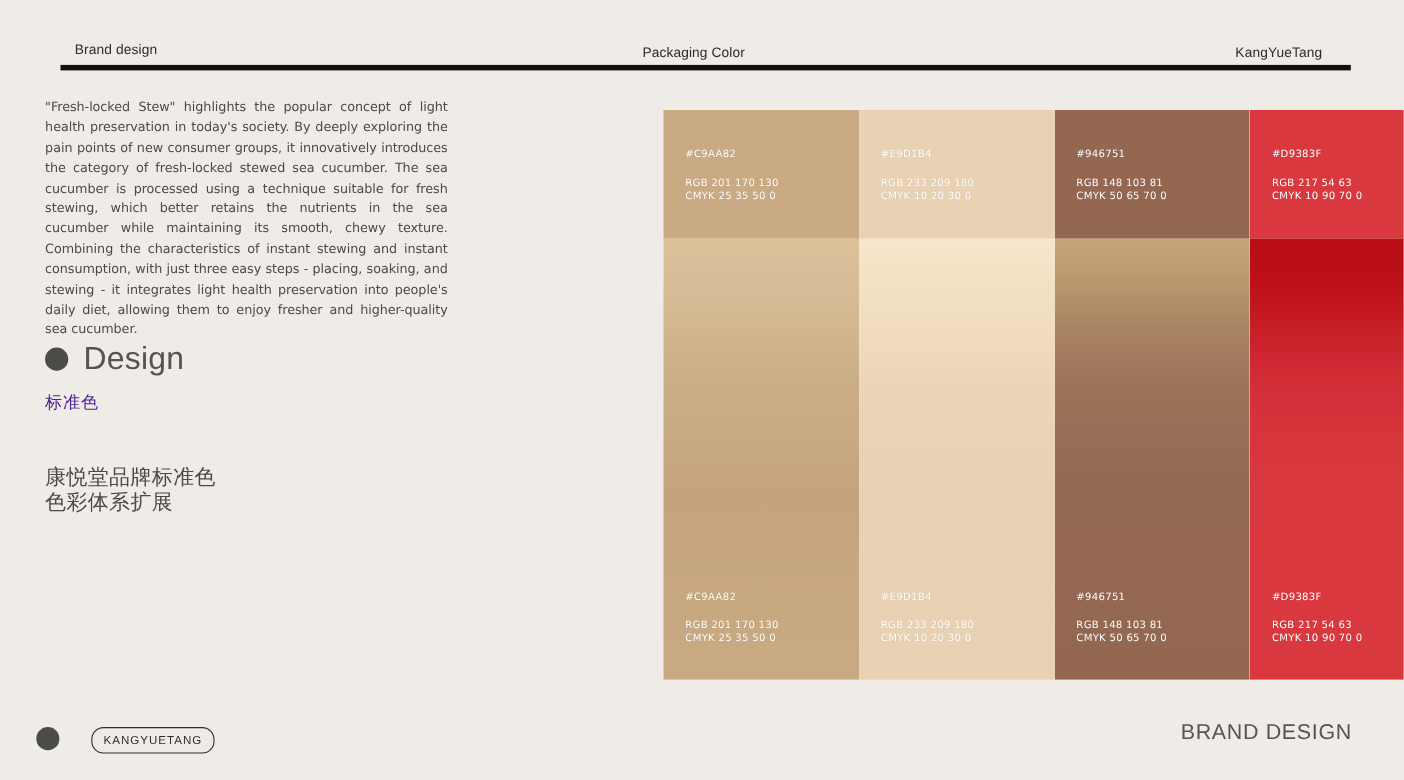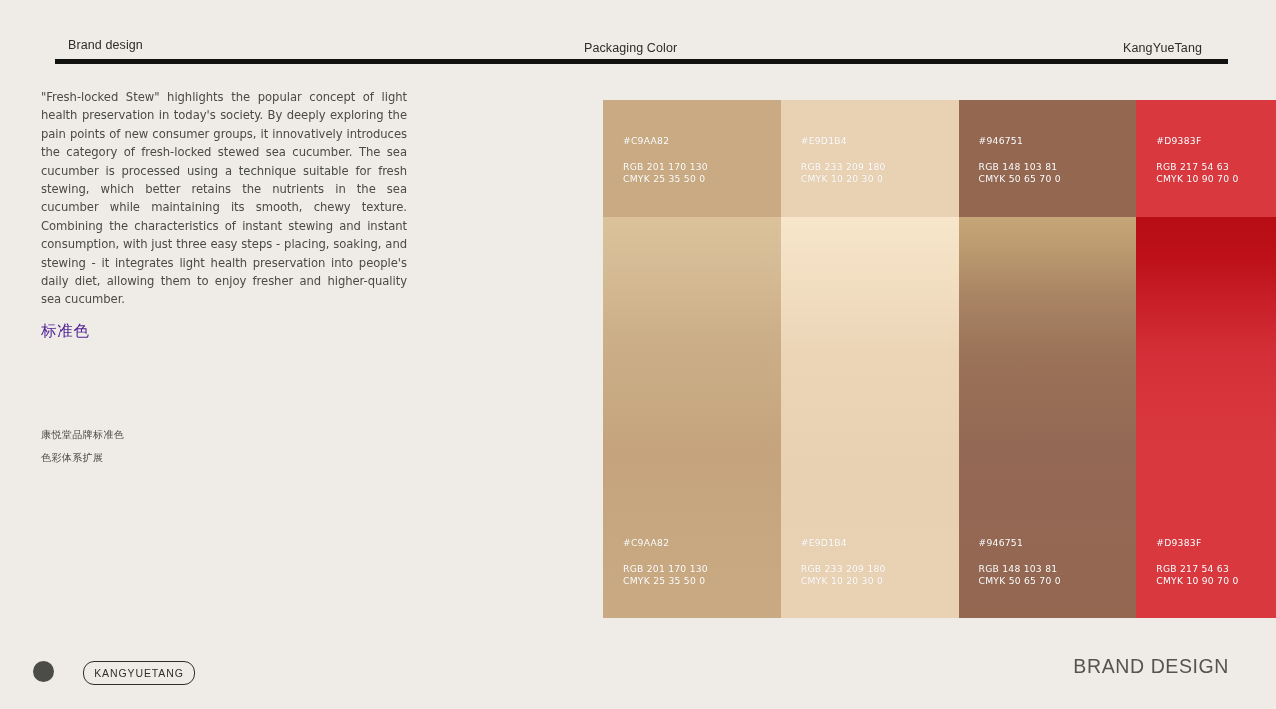--- a/index.html
+++ b/index.html
@@ -117,21 +117,21 @@
     color: #4c1d95;
     letter-spacing: .8px;
     font-family: "DejaVu Sans", sans-serif;
   }
 
   .cn-block {
     position: absolute;
     left: 41px;
     top: 423px;
     font-family: "DejaVu Sans", sans-serif;
-    font-size: 10px;
+    font-size: 19px;
     line-height: 23px;
     color: #4a4a46;
     letter-spacing: .4px;
   }
 
   
   .swatch-grid {
     position: absolute;
     left: 603px;
     top: 100px;
@@ -212,20 +212,24 @@
     <div class="hdr-right">KangYueTang</div>
   </div>
   <div class="header-rule"></div>
 </div>
 
 <div class="left-col">
   <p class="body-copy">"Fresh-locked Stew" highlights the popular concept of light health preservation in today's society. By deeply exploring the pain points of new consumer groups, it innovatively introduces the category of fresh-locked stewed sea cucumber. The sea cucumber is processed using a technique suitable for fresh stewing, which better retains the nutrients in the sea cucumber while maintaining its smooth, chewy texture. Combining the characteristics of instant stewing and instant consumption, with just three easy steps - placing, soaking, and stewing - it integrates light health preservation into people's daily diet, allowing them to enjoy fresher and higher-quality sea cucumber.</p>
 </div>
 
 <div class="color-heading">
+  <div class="ch-line2">
+    <span class="ch-dot"></span>
+    <span class="ch-word">Design</span>
+  </div>
   <div class="ch-cn">标准色</div>
 </div>
 
 <div class="cn-block">
   <div>康悦堂品牌标准色</div>
   <div>色彩体系扩展</div>
 </div>
 
 <div class="swatch-grid" id="swatch-grid">
     <div class="swatch-col">

